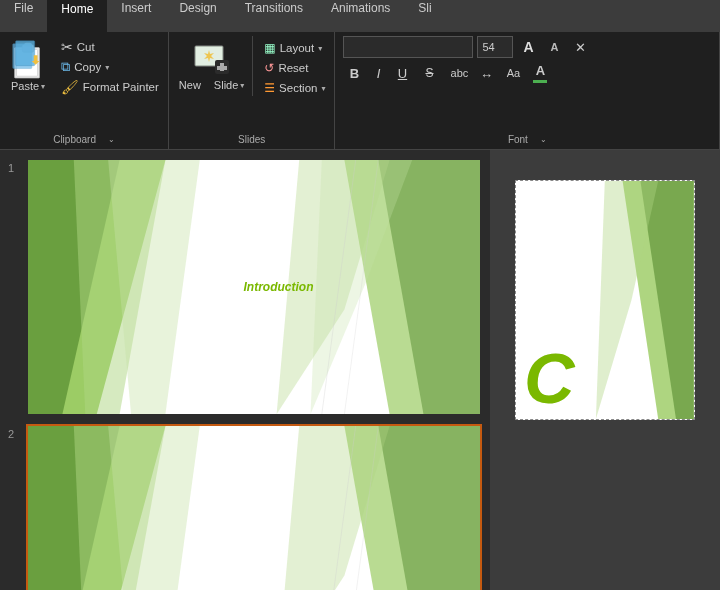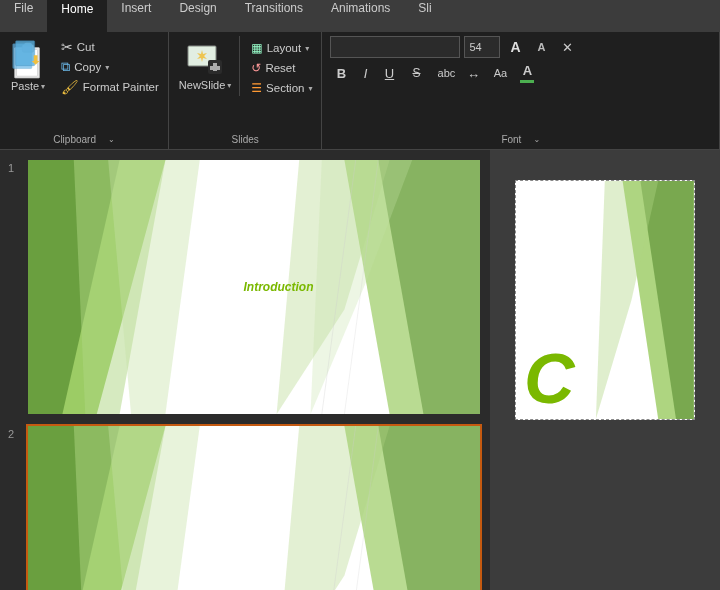--- a/index.html
+++ b/index.html
@@ -368,21 +368,21 @@
 
         <path d="M16 10 L17 14 L21 13 L18 16 L21 19 L17 18 L16 22 L15 18 L11 19 L14 16 L11 13 L15 14 Z" fill="#f0c040" opacity="0.9"></path>
 
         <rect x="22" y="20" width="14" height="14" rx="2" fill="#2b2b2b"></rect>
         <rect x="27" y="23" width="4" height="8" fill="#aaa"></rect>
         <rect x="24" y="26" width="10" height="4" fill="#aaa"></rect>
       </svg>
       <div style="display:flex;align-items:center;">
         <span style="font-size:11px;color:#ccc;">New</span>
         <br>
-        <span style="font-size:11px;color:#ccc;">Slide</span>
+        <span style="font-size:11px;color:#ccc;padding-left:13px;">Slide</span>
         <span style="font-size:8px;color:#aaa;margin-left:2px;">▾</span>
       </div>
     </div>
     <div class="slides-actions">
       <div class="slides-action">
         <span style="color:#9fc;font-size:12px;">▦</span>
         <span class="label">Layout</span>
         <span class="arrow">▾</span>
       </div>
       <div class="slides-action">

